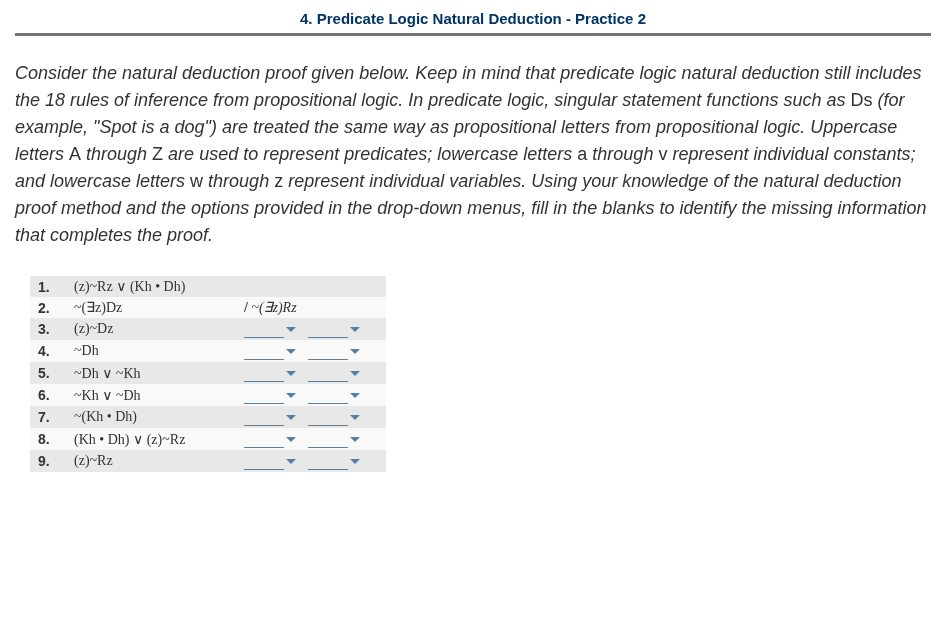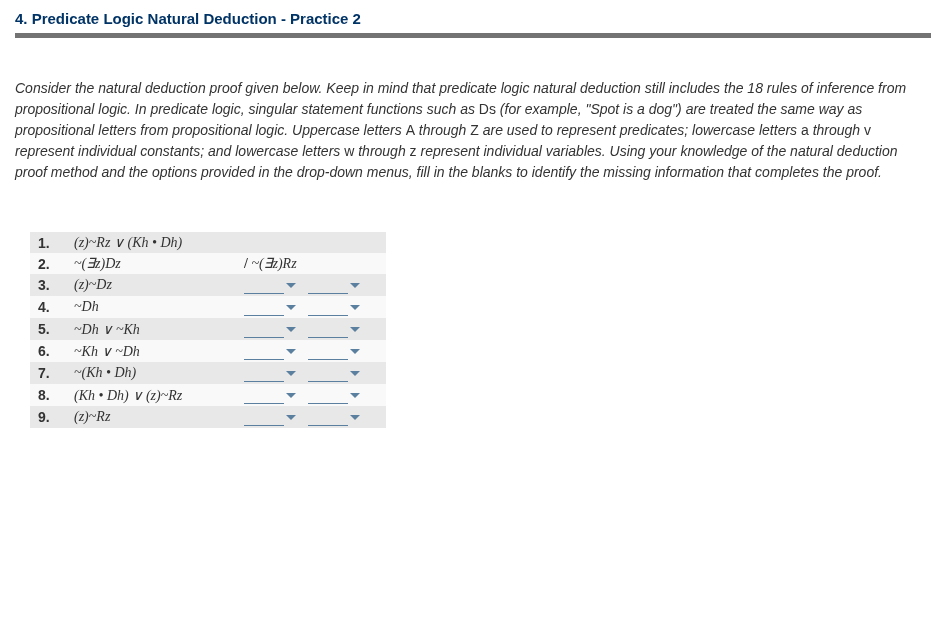--- a/index.html
+++ b/index.html
@@ -12,30 +12,31 @@
       font-size: 14px;
       color: #333;
       background: #fff;
       padding: 10px 15px;
       width: 946px;
     }
     .section-title {
       color: #003366;
       font-weight: bold;
       font-size: 15px;
-      border-bottom: 5px solid #737373;
+      border-bottom: 3px solid #737373;
       padding-bottom: 6px;
-      margin-bottom: 40px;
+      margin-bottom: 24px;
+      text-align: center;
     }
     .instructions {
       font-style: italic;
       color: #333;
       line-height: 1.5;
-      margin-bottom: 49px;
-      font-size: 14px;
+      margin-bottom: 27px;
+      font-size: 18px;
     }
     .instructions .ds {
       font-style: normal;
     }
     .instructions .letters {
       font-style: normal;
     }
     .proof-table {
       border-collapse: collapse;
       margin-left: 15px;
@@ -50,21 +51,20 @@
     }
     .proof-table tr:nth-child(even) {
       background-color: #f9f9f9;
     }
     .row-num {
       font-weight: bold;
       width: 36px;
       text-align: left;
     }
     .formula {
-      font-style: italic;
       width: 170px;
       font-family: Verdana, Georgia, serif;
     }
     .conclusion {
       font-style: italic;
       width: 100px;
       font-family: Verdana, Georgia, serif;
       padding-left: 20px;
       margin-left: 30px;
     }

